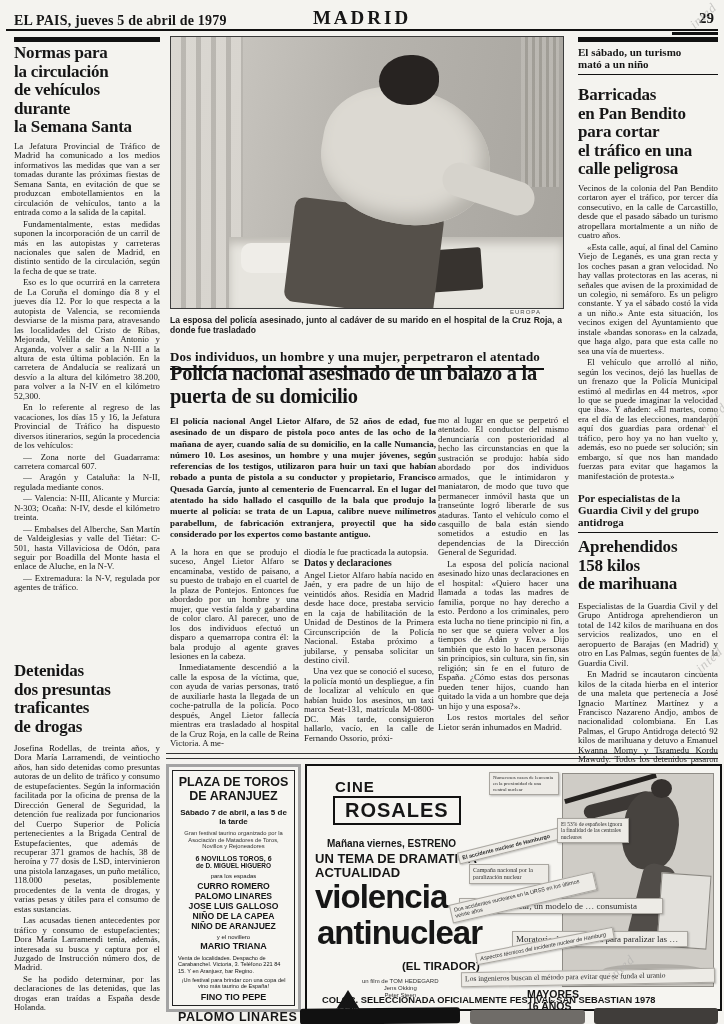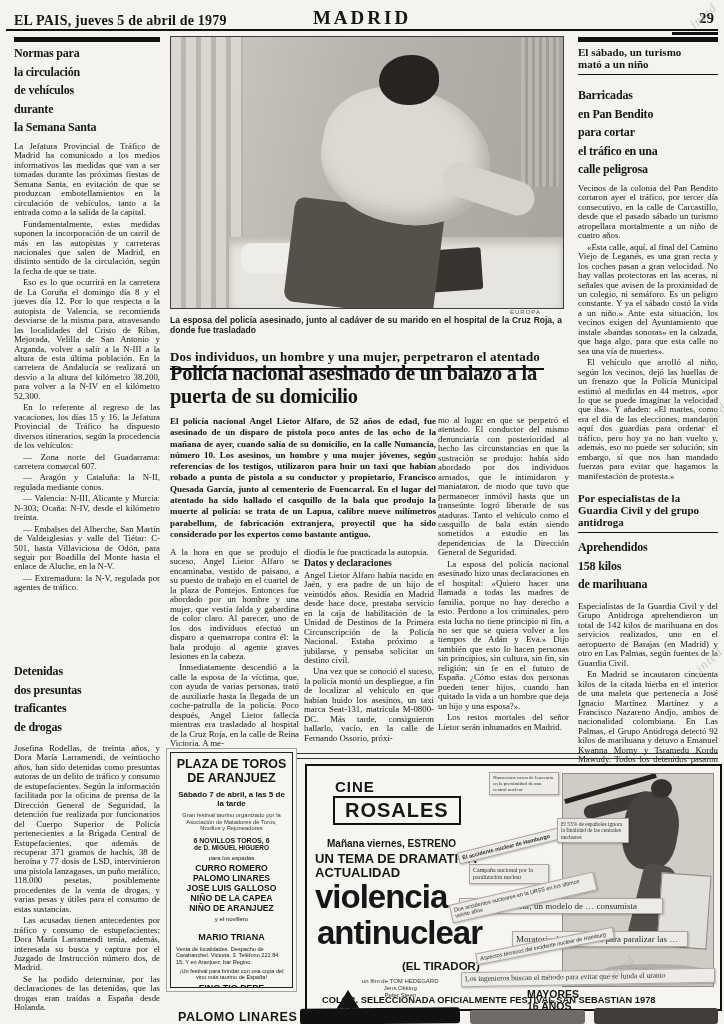--- a/index.html
+++ b/index.html
@@ -12,21 +12,21 @@
   .just{text-align:justify;}
   .bt{font-size:8.8px;line-height:9.45px;text-align:justify;overflow-wrap:break-word;}
   .bt p{margin:0 0 2px 0;text-indent:9px;}
   .bt p.fp{text-indent:0;}
   .rule2{background:#111;}
   
   .hdr-date{left:14px;top:13px;font-weight:bold;font-size:14px;letter-spacing:.2px;}
   .hdr-sec{left:0;right:0;top:7px;text-align:center;font-weight:bold;font-size:19px;letter-spacing:3px;}
   .hdr-pg{right:10px;top:10px;font-weight:bold;font-size:15px;}
   
-  .h-col{font-weight:bold;font-size:12px;line-height:18.5px;letter-spacing:-.2px;}
+  .h-col{font-weight:bold;font-size:17px;line-height:18.5px;letter-spacing:-.2px;}
   .kick-sm{font-weight:bold;font-size:11px;line-height:12px;border-bottom:1.5px solid #111;padding-bottom:4px;}
   .kick-main{font-weight:bold;font-size:13px;letter-spacing:.2px;border-bottom:2px solid #111;padding-bottom:3px;}
   .headline-main{font-weight:bold;font-size:22px;line-height:22.5px;letter-spacing:-.3px;
                  transform:scaleX(.93);transform-origin:0 0;width:440px;}
   .lede{font-weight:bold;font-size:9px;line-height:11.3px;text-align:justify;}
   .subhead{font-weight:bold;font-size:9.5px;margin:4px 0 3px 0;text-indent:0 !important;}
   
   .photo{left:170px;top:36px;width:392px;height:271px;border:1px solid #3c3c3c;
          background:linear-gradient(100deg,#cfccc6 0%,#b7b4ae 45%,#a7a49e 100%);overflow:hidden;}
   .ph-door{left:0;top:0;width:72px;height:100%;opacity:.75;
@@ -38,21 +38,21 @@
      transform:rotate(10deg);box-shadow:inset -10px -8px 18px #b3b0a9;}
   .ph-arm{left:270px;top:135px;width:95px;height:34px;background:#d6d3cc;border-radius:17px;transform:rotate(18deg);}
   .ph-skirt{left:118px;top:168px;width:150px;height:105px;background:#55504a;transform:rotate(7deg);border-radius:10px;}
   .ph-bed{left:58px;top:200px;width:334px;height:71px;background:#e7e5df;box-shadow:inset 0 6px 10px #bdbab3;}
   .ph-pillow{left:70px;top:206px;width:95px;height:30px;background:#efede8;border-radius:10px;}
   .ph-case{left:196px;top:214px;width:115px;height:42px;background:#37332f;transform:rotate(-4deg);border-radius:3px;}
   .credit{left:510px;top:309px;font-size:6px;letter-spacing:1px;color:#4c4c4c;font-family:"Liberation Sans",sans-serif;}
   .caption{left:170px;top:315px;width:392px;font-family:"Liberation Sans",sans-serif;
            font-weight:bold;font-size:8.5px;line-height:10px;color:#222;}
   
-  .plaza{left:166px;top:748px;width:129px;height:242px;border:1px solid #a3a3a3;background:#f6f5f1;}
+  .plaza{left:166px;top:764px;width:129px;height:242px;border:3px solid #a3a3a3;background:#f6f5f1;}
   .plaza-in{position:absolute;inset:3px;border:1px solid #222;padding:5px 5px;text-align:center;
             font-family:"Liberation Sans",sans-serif;overflow:hidden;}
   .cine{left:305px;top:764px;width:413px;height:243px;border:2px solid #111;background:#f6f5f1;}
   .ros-box{position:absolute;left:26px;top:30px;border:2px solid #111;padding:1px 10px;
            font-weight:900;font-size:20px;letter-spacing:1px;font-family:"Liberation Sans",sans-serif;}
   .fat{font-family:"Liberation Sans",sans-serif;font-weight:900;letter-spacing:-1px;}
   .clip{position:absolute;background:#edebe6;border:1px solid #a9a6a0;color:#2c2c2c;
         padding:2px 3px;line-height:1.15;box-shadow:1px 1px 2px rgba(0,0,0,.25);}
   .panel{position:absolute;right:3px;top:5px;width:150px;height:212px;background:#cfccc6;overflow:hidden;
          border:1px solid #8f8c86;}
@@ -167,21 +167,21 @@
       <div style="font-weight:bold;font-size:6.5px;">de D. MIGUEL HIGUERO</div>
       <div style="font-size:6px;margin-top:4px;">para los espadas</div>
       <div style="font-weight:800;font-size:8.6px;line-height:10px;margin-top:2px;">
         <div>CURRO ROMERO</div>
         <div>PALOMO LINARES</div>
         <div>JOSE LUIS GALLOSO</div>
         <div>NIÑO DE LA CAPEA</div>
         <div>NIÑO DE ARANJUEZ</div>
       </div>
       <div style="font-size:6px;margin-top:3px;">y el novillero</div>
-      <div style="font-weight:800;font-size:9px;margin-top:10px;">MARIO TRIANA</div>
+      <div style="font-weight:800;font-size:9px;margin-top:1px;">MARIO TRIANA</div>
       <div style="font-size:5.6px;line-height:6.4px;margin-top:4px;text-align:left;">Venta de localidades. Despacho de Carabanchel. Victoria, 3. Teléfono 221 84 15. Y en Aranjuez, bar Regino.</div>
       <div style="font-size:5.6px;line-height:6.4px;margin-top:3px;">¡Un festival para brindar con una copa del vino más taurino de España!</div>
       <div style="font-weight:800;font-size:9px;margin-top:2px;">FINO TIO PEPE</div>
     </div>
   </div>
 
   <div class="abs cine">
     <div class="abs sans" style="left:28px;top:12px;font-weight:bold;font-size:15px;letter-spacing:1px;">CINE</div>
     <div class="ros-box">ROSALES</div>
     <div class="abs sans" style="left:20px;top:72px;font-weight:bold;font-size:10px;">Mañana viernes, ESTRENO</div>

